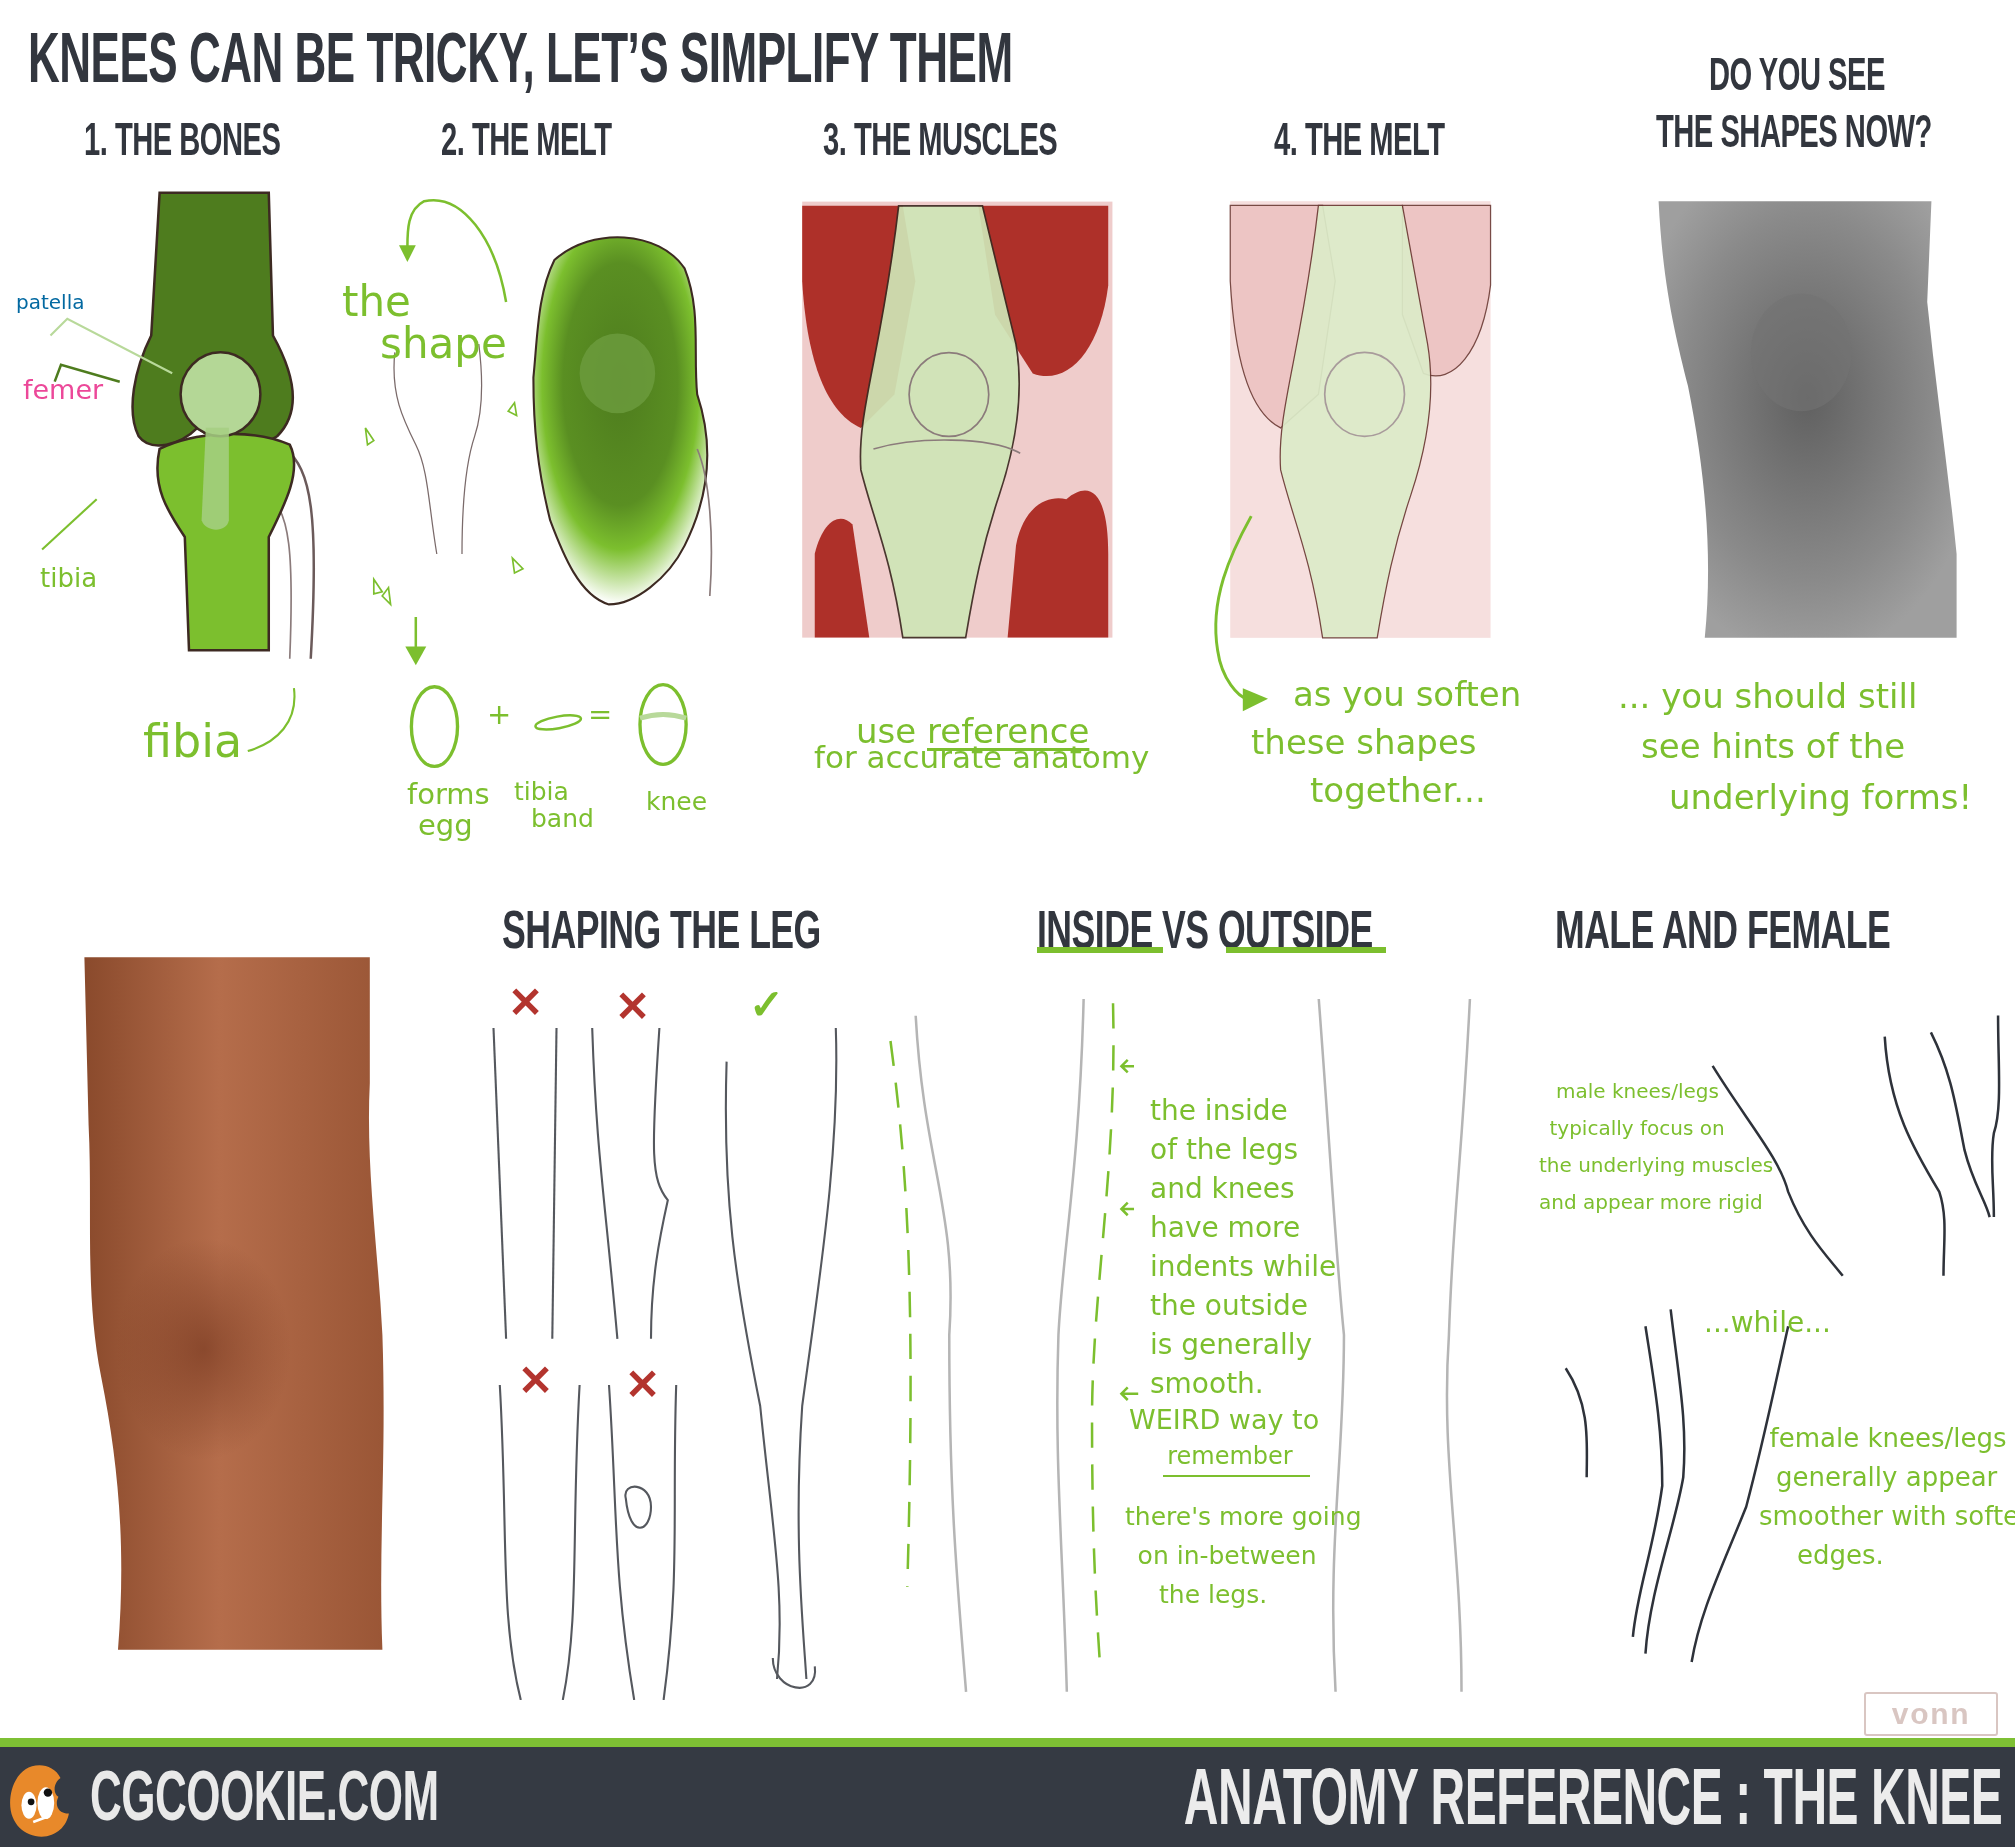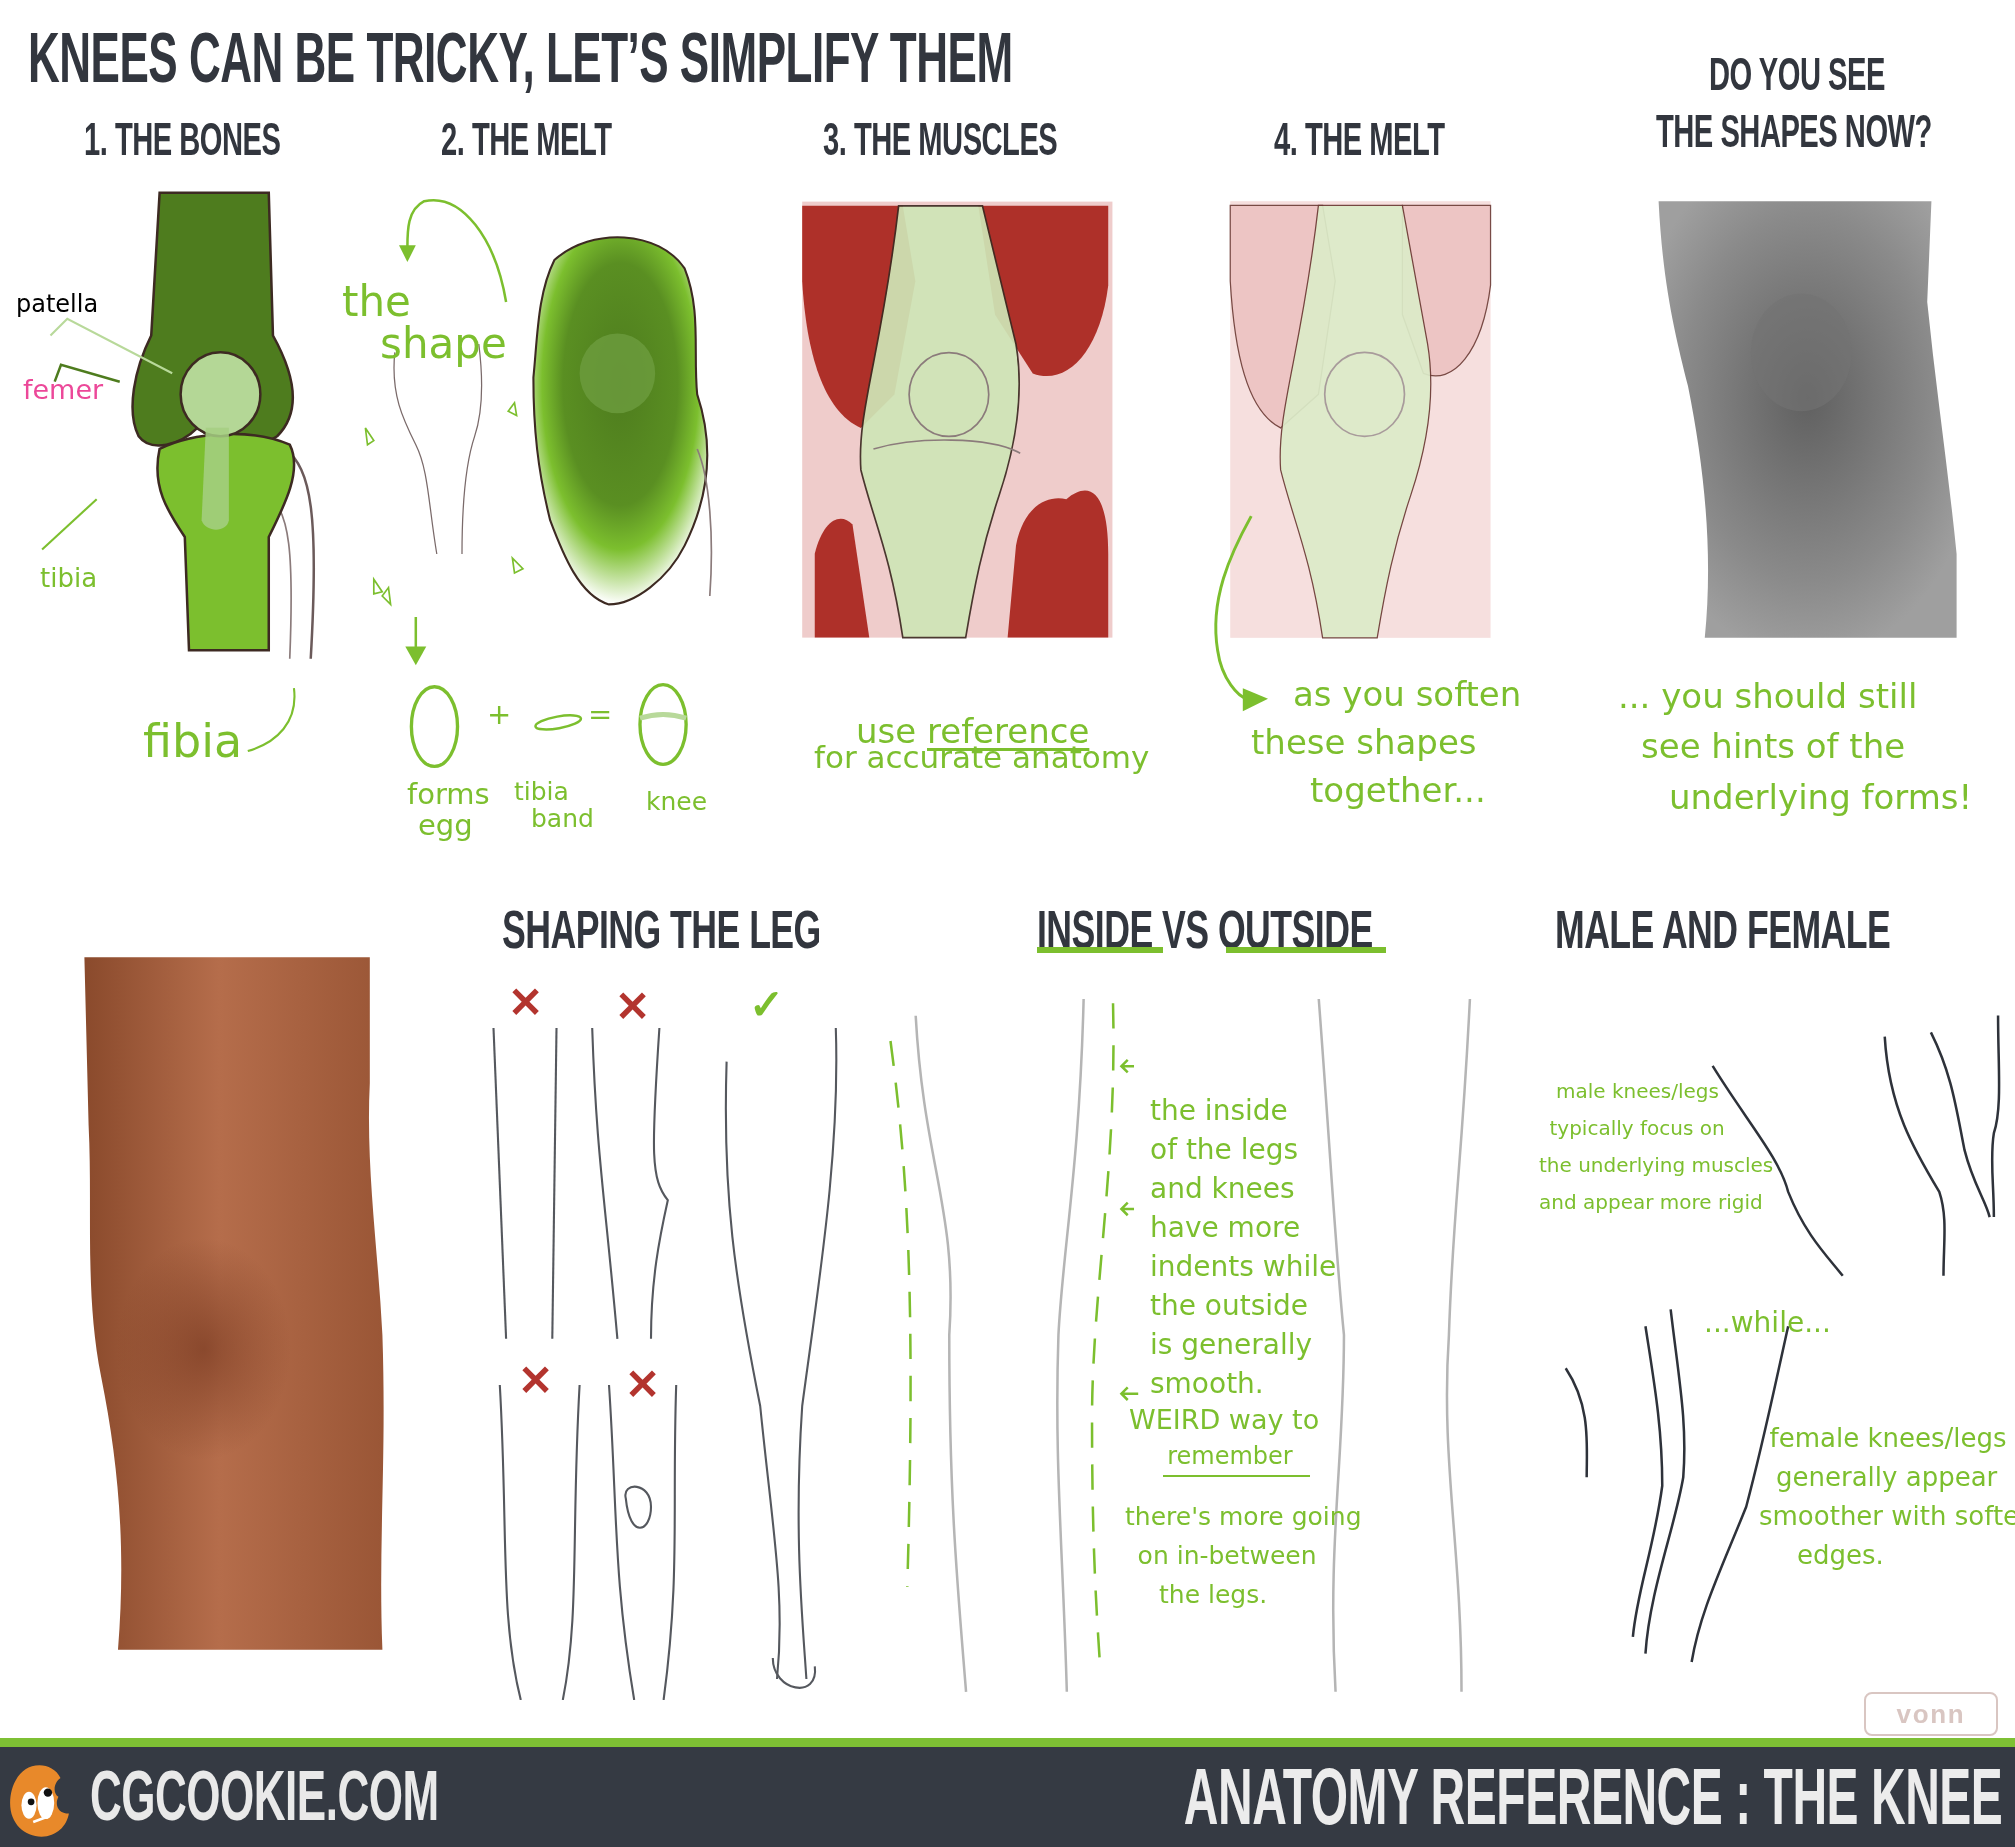--- a/index.html
+++ b/index.html
@@ -12,21 +12,21 @@
   .sec{top:898px;font-size:54px;transform:scaleX(0.66);}
   .ul{position:absolute;height:5.9px;background:#7cbf2e;}
   .footer-stripe{left:0;top:1738px;width:2015px;height:9.2px;background:#7ec034;}
   .footer{left:0;top:1747px;width:2015px;height:100px;background:#353a43;}
   .footer-left{left:90px;top:1755px;font-size:71px;color:#e9e9e9;transform:scaleX(0.62);}
   .footer-right{right:12.6px;top:1751px;font-size:80px;color:#ececec;transform:scaleX(0.6);transform-origin:right top;}
   .cookie{left:8.4px;top:1763px;width:63px;height:76px;}
   .mark{font-size:42px;font-weight:700;}
   .mark.x{color:#b3342e;}
   .mark.check{color:#7cbf2e;}
-  .vonn{left:1864px;top:1692px;width:130px;height:40px;border:2.5px solid #d9c6c2;border-radius:8px;color:#d9c6c2;font-size:26px;font-weight:700;text-align:center;line-height:40px;letter-spacing:1.7px;}
+  .vonn{left:1864px;top:1692px;width:130px;height:40px;border:2.5px solid #d9c6c2;border-radius:3px;color:#d9c6c2;font-size:30px;font-weight:700;text-align:center;line-height:40px;letter-spacing:1.7px;}
 </style>
 </head>
 <body>
 
 <div class="abs cond main-title">KNEES CAN BE TRICKY, LET’S SIMPLIFY THEM</div>
 
 <div class="abs cond step" style="left:84px">1.  THE BONES</div>
 <div class="abs cond step" style="left:441px">2. THE MELT</div>
 <div class="abs cond step" style="left:823px">3. THE MUSCLES</div>
 <div class="abs cond step" style="left:1274px">4. THE MELT</div>
@@ -43,21 +43,21 @@
   <path d="M380 650 C460 610 600 600 690 640 C720 700 680 780 640 860 L640 1130 L450 1130 L440 860 C400 800 360 740 380 650 Z" fill="#7cbf2e" stroke="#3d2a22" stroke-width="6"></path>
 
   <ellipse cx="525" cy="520" rx="95" ry="100" fill="#b4d796" stroke="#3d2a22" stroke-width="6"></ellipse>
   <path d="M490 600 L480 820 C490 850 540 850 545 820 L545 600 Z" fill="#a6cf83" opacity="0.85"></path>
 
   <path d="M120 380 L160 340 L410 470" stroke="#b8d99a" stroke-width="5" fill="none"></path>
   <path d="M130 490 L145 450 L285 490" stroke="#4e7c1e" stroke-width="6" fill="none"></path>
   <path d="M100 890 L230 770" stroke="#7cbf2e" stroke-width="5" fill="none"></path>
   <path d="M590 1370 C660 1350 710 1300 700 1220" stroke="#7cbf2e" stroke-width="5" fill="none"></path>
 </svg>
-<div class="abs hand" style="left:16px;top:290px;font-size:24px;color:#000000">patella</div>
+<div class="abs hand" style="left:16px;top:290px;font-size:20px;color:#0369a1">patella</div>
 <div class="abs hand" style="left:23px;top:374px;font-size:27px;color:#ec4899">femer</div>
 <div class="abs hand" style="left:40px;top:563px;font-size:26px">tibia</div>
 <div class="abs hand" style="left:143px;top:714px;font-size:46px">fibia</div>
 
 <svg class="abs" style="left:357px;top:176px" width="399" height="504" viewBox="0 0 950 1200">
   <defs>
     <radialGradient id="meltG" cx="50%" cy="40%" r="60%">
       <stop offset="0%" stop-color="#4e7c1e"></stop>
       <stop offset="55%" stop-color="#5a8f22"></stop>
       <stop offset="75%" stop-color="#7cbf2e"></stop>

